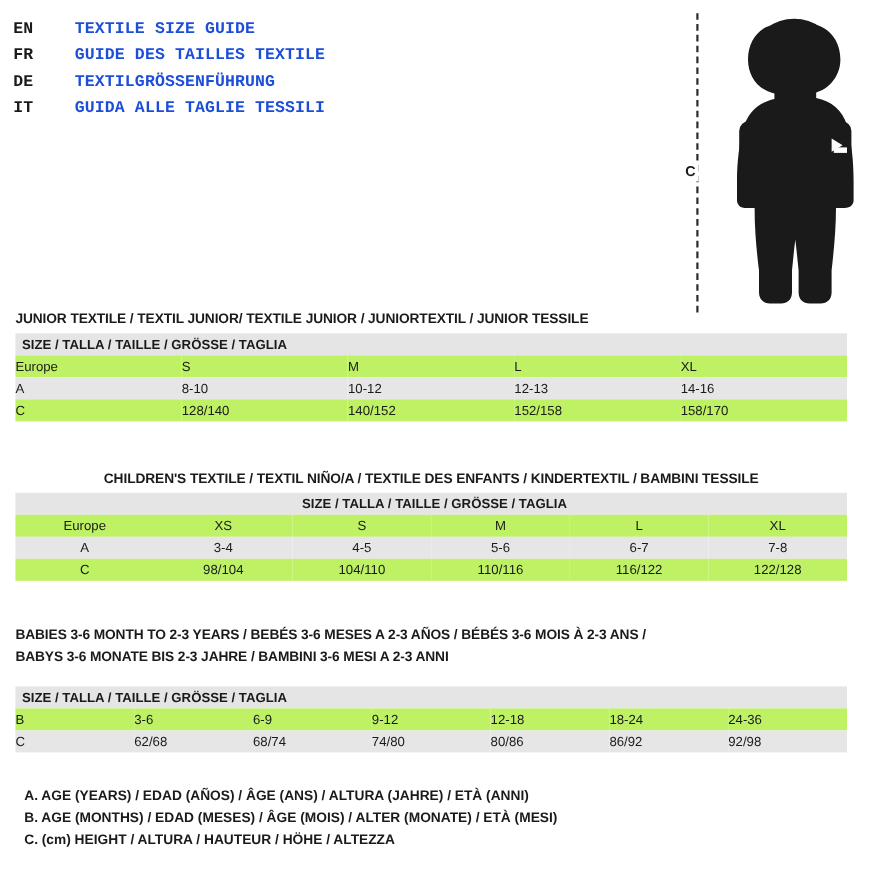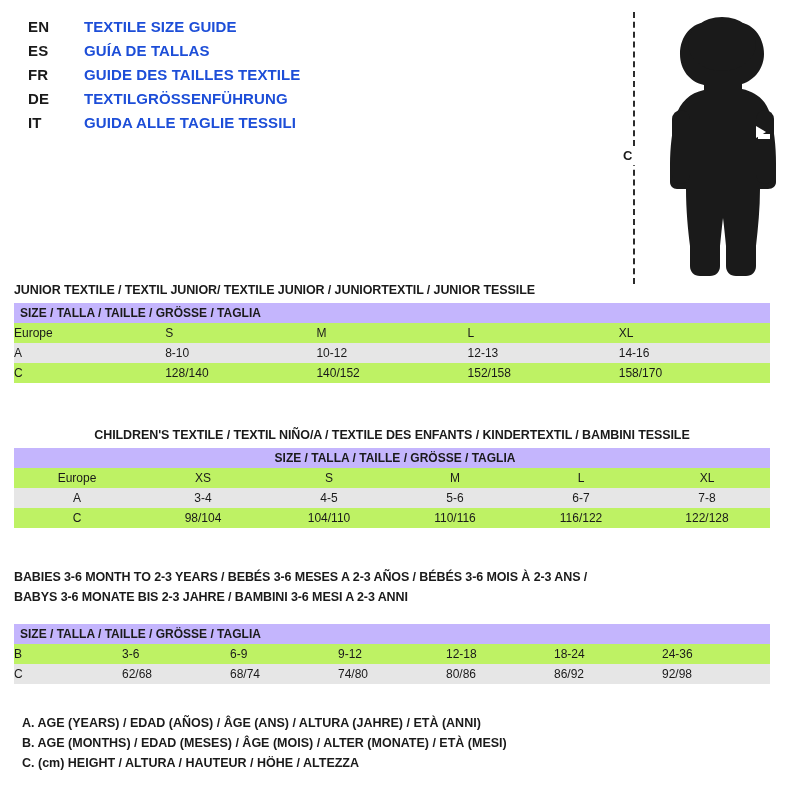--- a/index.html
+++ b/index.html
@@ -15,23 +15,24 @@
   .page {
     position: relative;
     width: 800px;
     height: 800px;
     overflow: hidden;
   }
 
   
   .header {
     position: absolute;
-    left: 28px;
+    left: 12px;
     top: 18px;
     width: 420px;
+    font-family: Liberation Mono, monospace;
   }
   .header-row {
     display: flex;
     align-items: baseline;
     margin-bottom: 2px;
     height: 22px;
   }
   .lang-code {
     width: 56px;
     font-size: 15px;
@@ -89,21 +90,21 @@
     table-layout: fixed;
   }
   .tbl td {
     font-size: 12px;
     padding: 3px 0 3px 0;
     color: #1a1a1a;
     vertical-align: middle;
     height: 19px;
   }
   .hdr td {
-    background: #c4b5fd;
+    background: #e5e5e5;
     font-weight: bold;
     font-size: 12px;
     padding-left: 6px;
   }
   .rowB td { background: #e6e6e6; }
   .rowWhite td { background: #bef264; }
   .cell-label { padding-left: 6px; }
 
   
   .block { position: absolute; left: 14px; width: 756px; }
@@ -130,24 +131,20 @@
 </style>
 </head>
 <body>
 
 <div class="page">
 
   <div class="header">
     <div class="header-row">
       <span class="lang-code">EN</span>
       <span class="lang-title">TEXTILE SIZE GUIDE</span>
-    </div>
-    <div class="header-row">
-      <span class="lang-code">ES</span>
-      <span class="lang-title">GUÍA DE TALLAS</span>
     </div>
     <div class="header-row">
       <span class="lang-code">FR</span>
       <span class="lang-title">GUIDE DES TAILLES TEXTILE</span>
     </div>
     <div class="header-row">
       <span class="lang-code">DE</span>
       <span class="lang-title">TEXTILGRÖSSENFÜHRUNG</span>
     </div>
     <div class="header-row">

